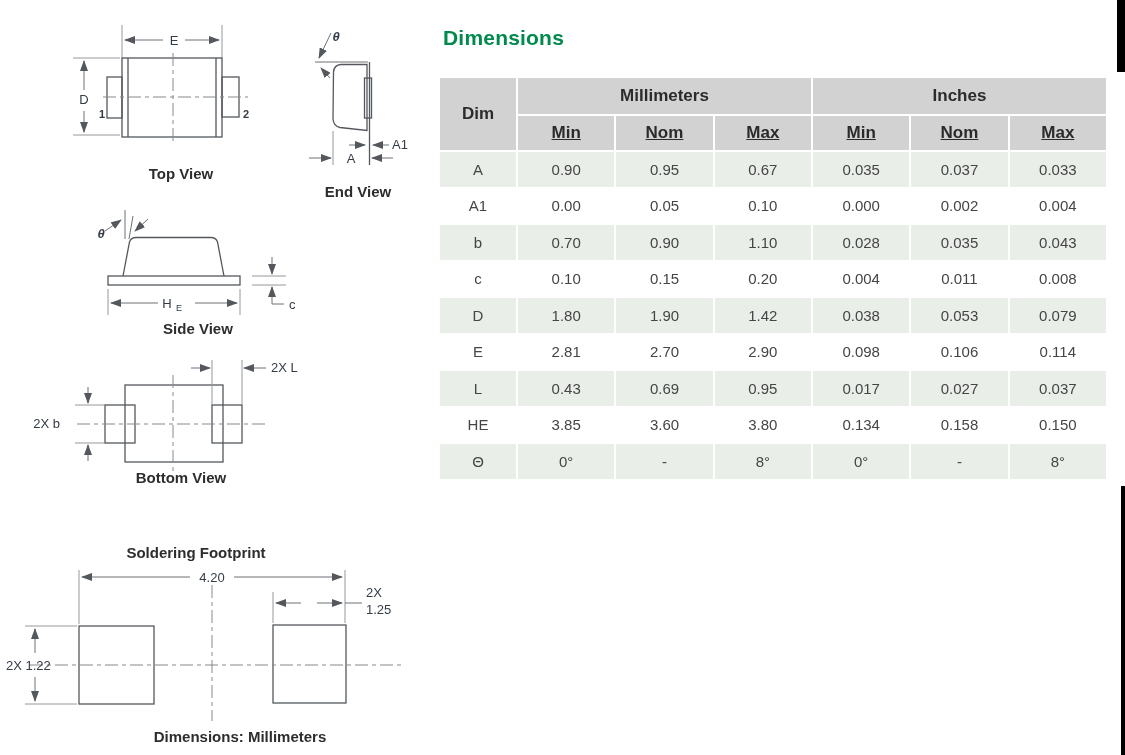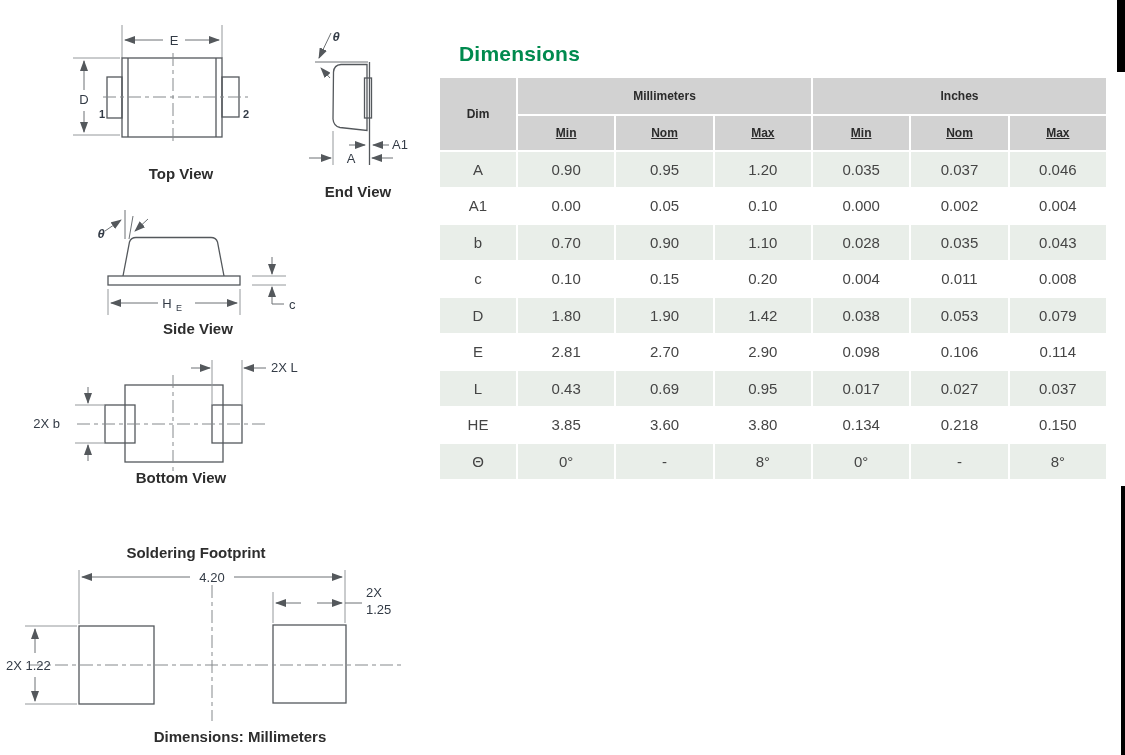--- a/index.html
+++ b/index.html
@@ -7,32 +7,32 @@
     position:relative; width:1125px; height:755px; background:#ffffff;
     font-family:"Liberation Sans", sans-serif; overflow:hidden;
   }
   .abs { position:absolute; }
 
   
   .edge-mark { position:absolute; background:#000; }
 
   
   .doc-title {
-    position:absolute; left:443px; top:26px; margin:16px;
+    position:absolute; left:443px; top:26px; margin:0;
     font-size:21px; font-weight:bold; color:#008A4E; letter-spacing:0.2px;
   }
 
   
   .table-wrap { position:absolute; left:440px; top:78px; }
   table.dim-table { border-collapse:separate; border-spacing:0; table-layout:fixed; width:668px; }
   .dim-table th, .dim-table td {
     border-right:2px solid #fff; border-bottom:2px solid #fff;
     text-align:center; vertical-align:middle; padding:0;
   }
-  .dim-table th { background:#d2d2d2; font-size:12px; font-weight:bold; color:#2b2b2b; }
+  .dim-table th { background:#d2d2d2; font-size:17px; font-weight:bold; color:#2b2b2b; }
   .dim-table thead tr.group-row th { height:36px; }
   .dim-table thead tr.sub-row th { height:34px;text-decoration:underline; }
   .dim-table td { font-size:15px; color:#454545; height:34.5px; background:#ffffff; }
   .dim-table tbody tr:nth-child(odd) td { background:#e9eee9; }
 
   
   .body { stroke:#54585c; stroke-width:1.3; fill:none; }
   .ln   { stroke:#6d7174; stroke-width:1;  fill:none; }
   .ext  { stroke:#94989b; stroke-width:1;  fill:none; }
   .cl   { stroke:#85898c; stroke-width:1;  fill:none; stroke-dasharray:13 4 4 4; }
@@ -224,24 +224,24 @@
           <th>Min</th>
           <th>Nom</th>
           <th>Max</th>
         </tr>
       </thead>
       <tbody>
         <tr>
           <td>A</td>
           <td>0.90</td>
           <td>0.95</td>
-          <td>1.20</td>
+          <td>0.67</td>
           <td>0.035</td>
           <td>0.037</td>
-          <td>0.046</td>
+          <td>0.033</td>
         </tr>
         <tr>
           <td>A1</td>
           <td>0.00</td>
           <td>0.05</td>
           <td>0.10</td>
           <td>0.000</td>
           <td>0.002</td>
           <td>0.004</td>
         </tr>
@@ -289,21 +289,21 @@
           <td>0.017</td>
           <td>0.027</td>
           <td>0.037</td>
         </tr>
         <tr>
           <td>HE</td>
           <td>3.85</td>
           <td>3.60</td>
           <td>3.80</td>
           <td>0.134</td>
-          <td>0.218</td>
+          <td>0.158</td>
           <td>0.150</td>
         </tr>
         <tr>
           <td>Θ</td>
           <td>0°</td>
           <td>-</td>
           <td>8°</td>
           <td>0°</td>
           <td>-</td>
           <td>8°</td>

